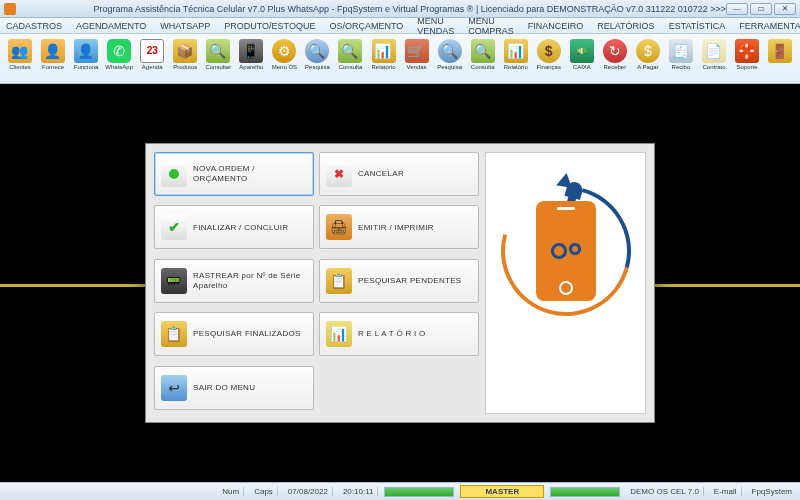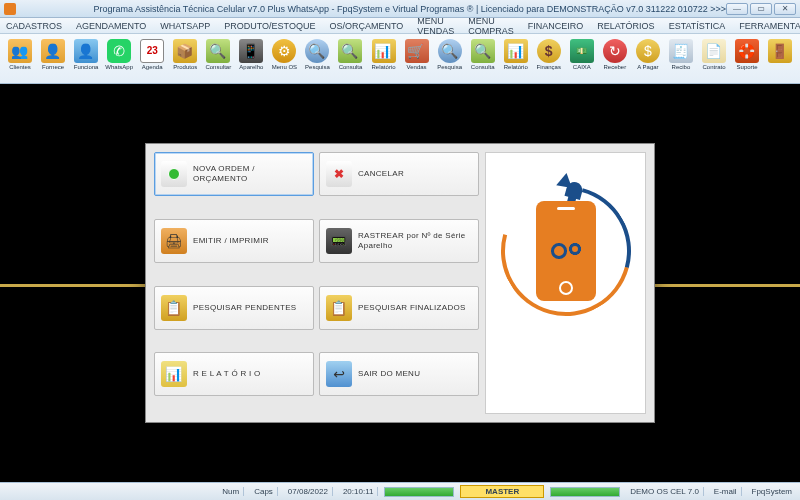--- a/index.html
+++ b/index.html
@@ -211,20 +211,24 @@
     <div class="btn-grid">
       <div class="pbtn pbtn-sel">
           <div class="pico pi-new"></div>
           <div class="pbtn-lbl">NOVA ORDEM / ORÇAMENTO</div>
         </div>
       <div class="pbtn">
           <div class="pico pi-can"></div>
           <div class="pbtn-lbl">CANCELAR</div>
         </div>
       <div class="pbtn">
+          <div class="pico pi-fin"></div>
+          <div class="pbtn-lbl">FINALIZAR  /  CONCLUIR</div>
+        </div>
+      <div class="pbtn">
           <div class="pico pi-emi">🖨</div>
           <div class="pbtn-lbl">EMITIR  /  IMPRIMIR</div>
         </div>
       <div class="pbtn">
           <div class="pico pi-ras">📟</div>
           <div class="pbtn-lbl">RASTREAR por Nº de Série Aparelho</div>
         </div>
       <div class="pbtn">
           <div class="pico pi-pen">📋</div>
           <div class="pbtn-lbl">PESQUISAR PENDENTES</div>

